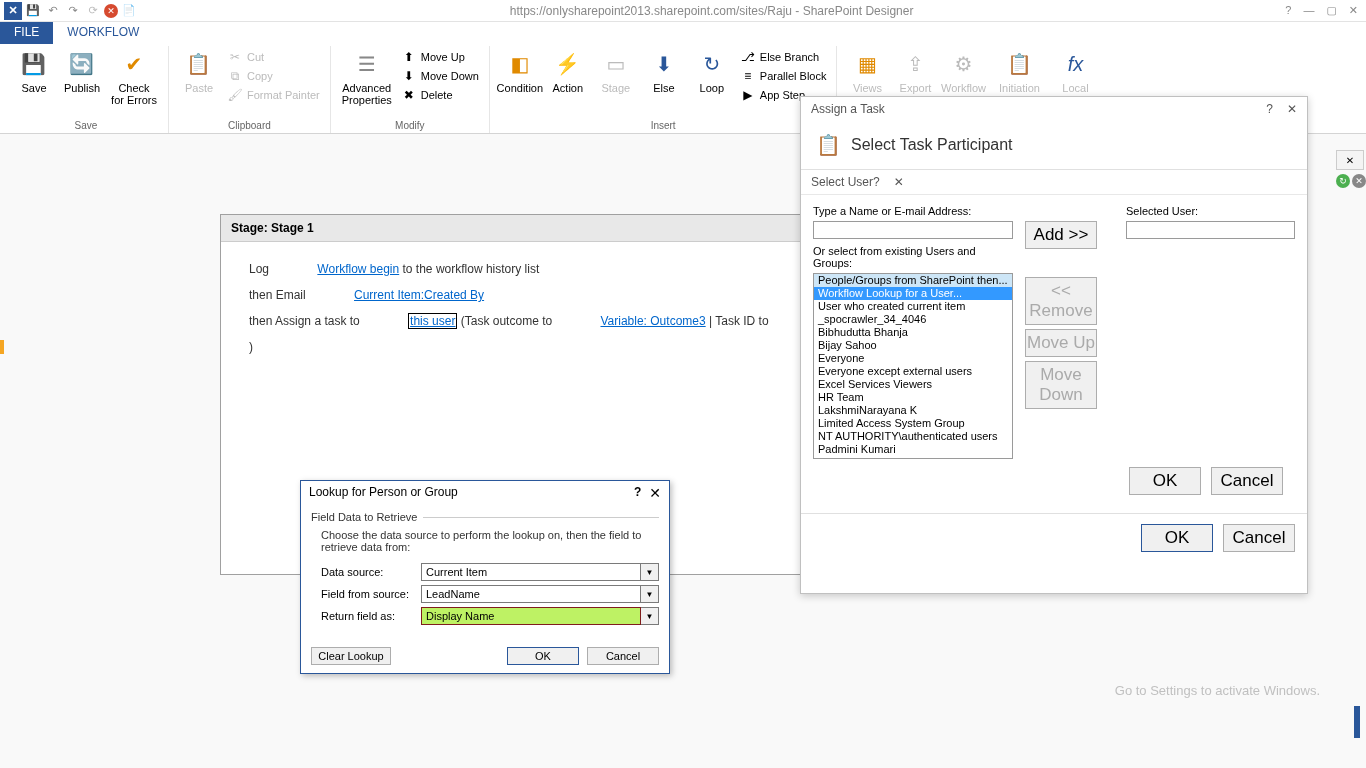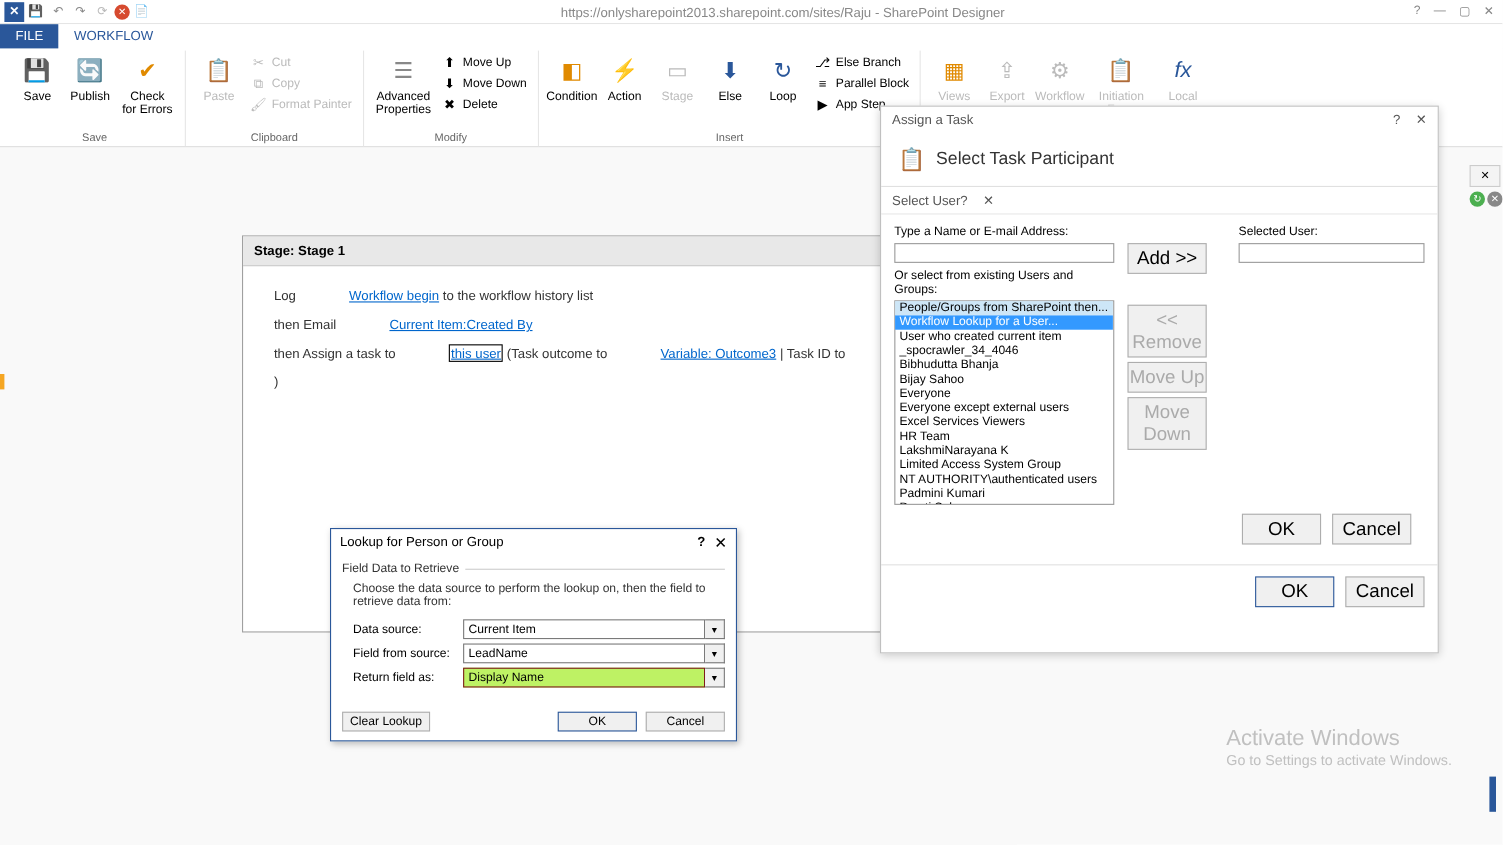--- a/index.html
+++ b/index.html
@@ -390,15 +390,14 @@
   <div class="icons-row">
     <span class="rnd" style="background:#4caf50">↻</span>
     <span class="rnd" style="background:#888">✕</span>
   </div>
 </div>
 
 <div class="orange-mark"></div>
 <div class="blue-accent"></div>
 
 <div class="watermark">
-  <div class="l1">Activate Windows</div>
   <div class="l2">Go to Settings to activate Windows.</div>
 </div>
 
 </body></html>

